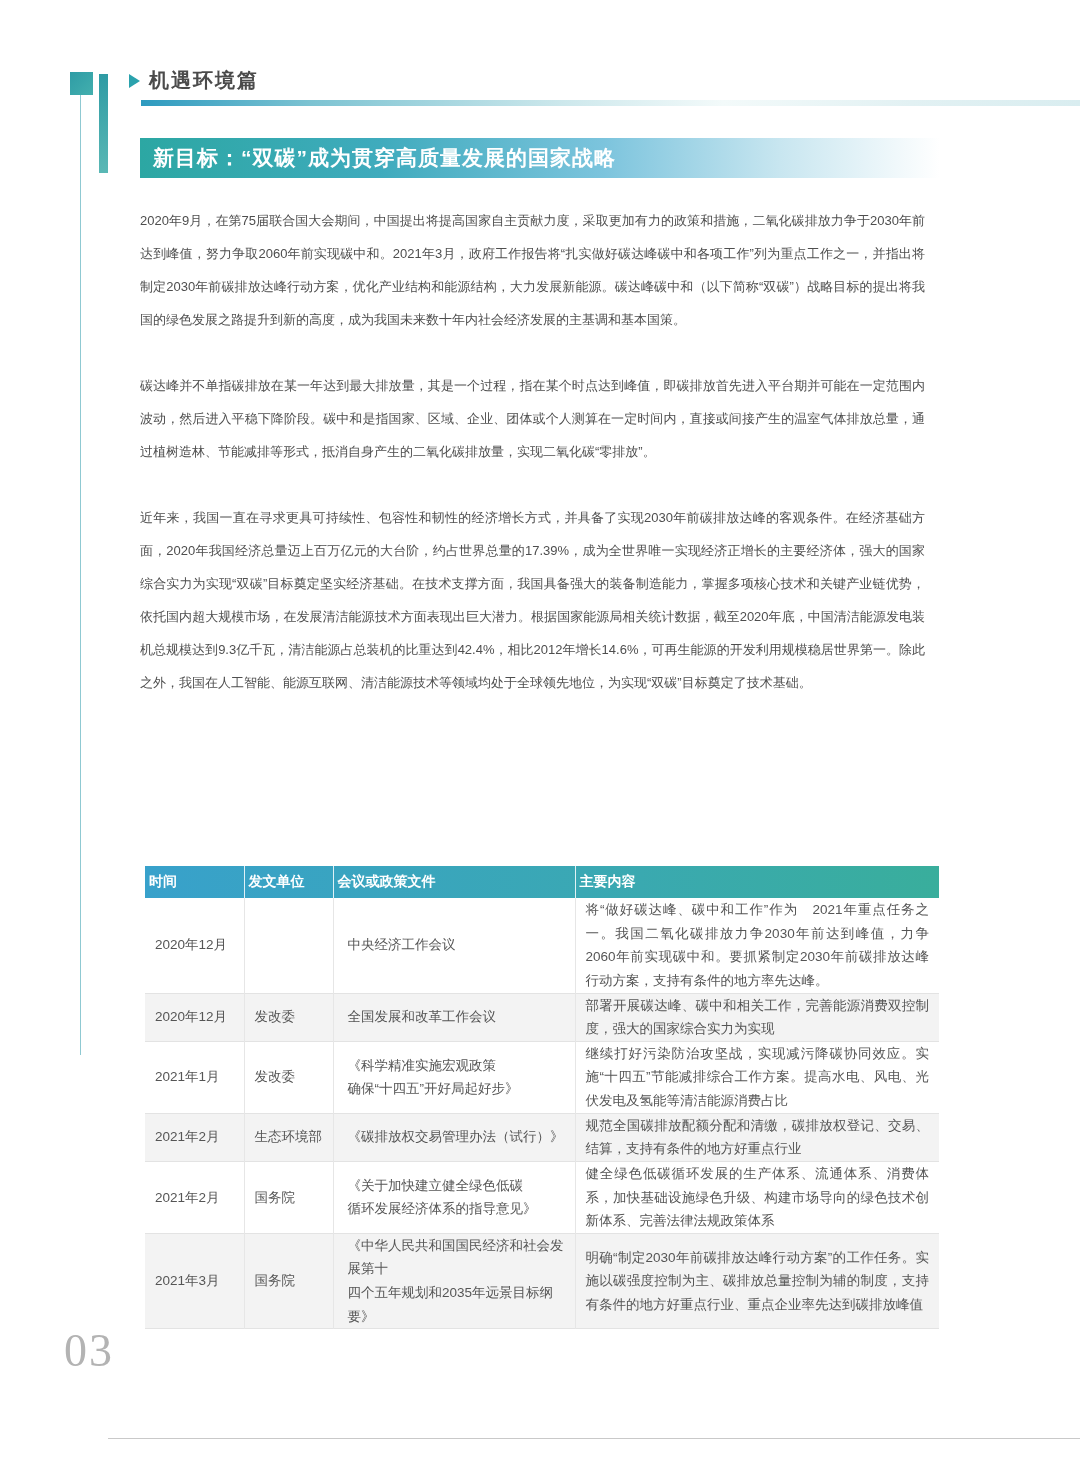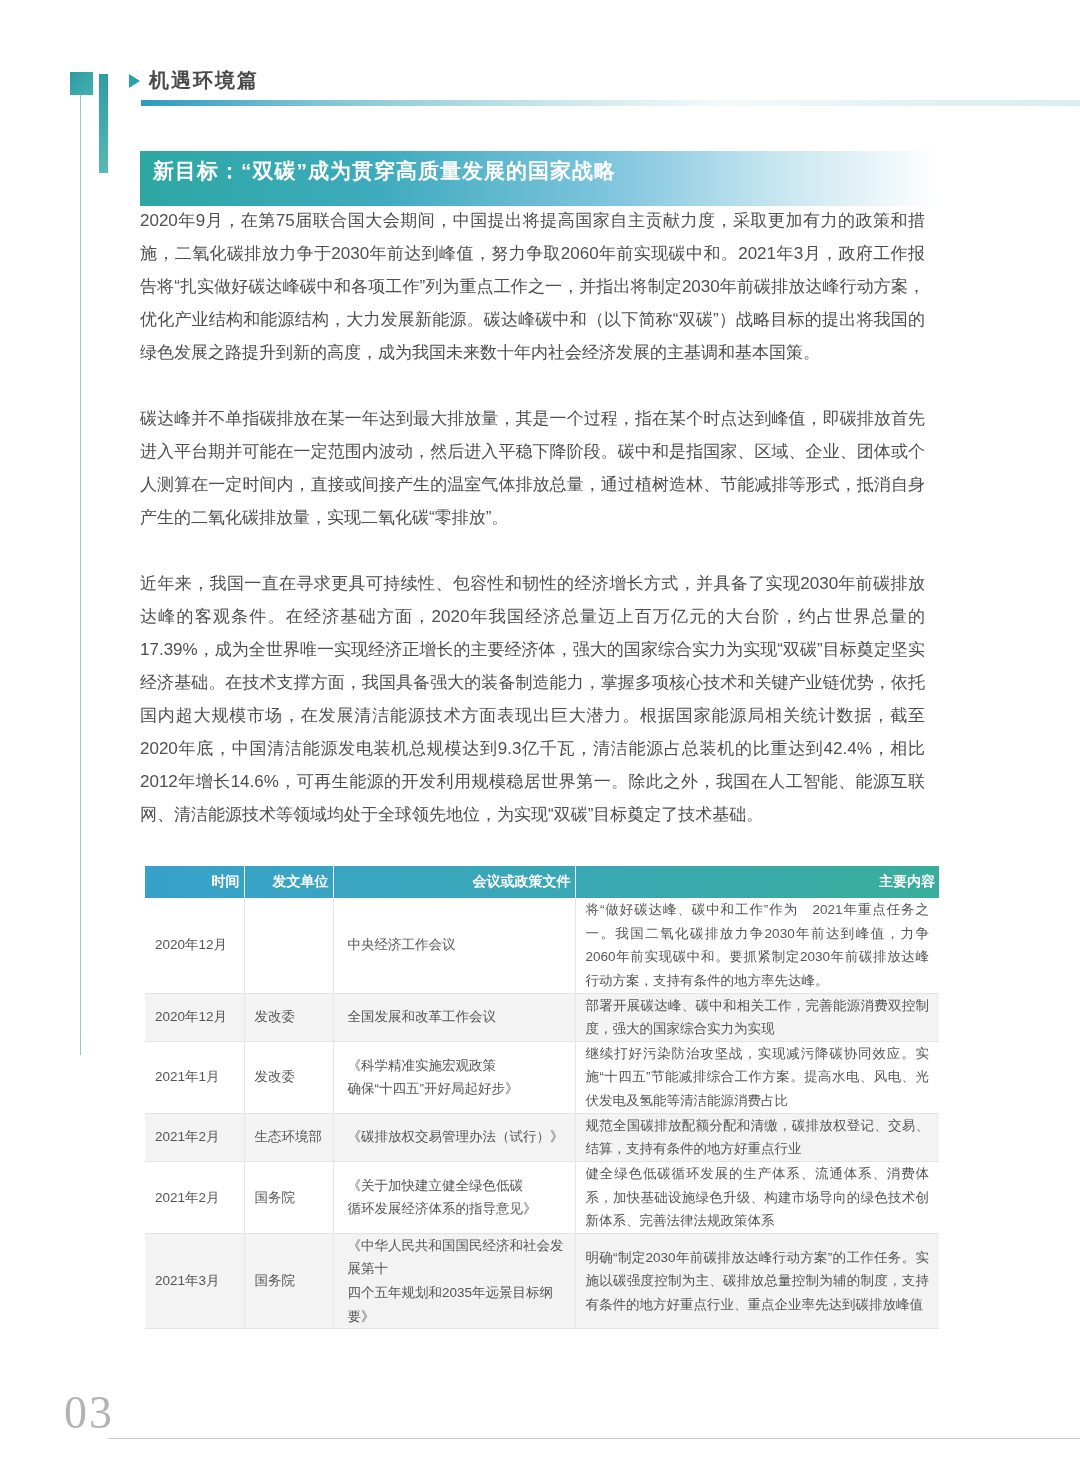--- a/index.html
+++ b/index.html
@@ -14,47 +14,47 @@
   .deco-bar{position:absolute;left:99px;top:74px;width:9px;height:99px;
     background:linear-gradient(180deg,#2e9ba4,#5ab8b5);}
   
   .section-header{position:absolute;left:129px;top:67px;display:flex;align-items:center;}
   .tri-icon{width:0;height:0;border-left:11px solid #2aa2ad;border-top:7px solid transparent;
     border-bottom:7px solid transparent;margin-right:9px;}
   .section-title{font-size:20px;font-weight:bold;color:#4b4b4b;letter-spacing:2px;}
   .header-rule{position:absolute;left:141px;top:100px;width:939px;height:6px;
     background:linear-gradient(90deg,#2d9abf 0%,#7cc3d2 18%,#cde8ec 45%,#f3fafa 62%,#e2f1f3 82%,#d9edf0 100%);}
   
-  .banner{position:absolute;left:140px;top:151px;width:800px;height:55px;line-height:40px;
+  .banner{position:absolute;left:140px;top:138px;width:800px;height:40px;line-height:40px;
     background:linear-gradient(90deg,#2ca7a3 0%,#3fabbd 30%,#7cc4dd 58%,#c8e6f0 80%,rgba(255,255,255,0) 100%);}
   .banner span{font-size:21px;font-weight:bold;color:#ffffff;padding-left:13px;letter-spacing:1px;}
   
   .content{position:absolute;left:140px;top:204px;width:801px;}
-  .content p{margin:0 16px 33px 0;font-size:17px;line-height:33px;color:#4e4e4e;
+  .content p{margin:0 16px 33px 0;font-size:13px;line-height:33px;color:#4e4e4e;
     text-align:justify;text-justify:inter-ideograph;}
   
   .policy-table{position:absolute;left:145px;top:866px;width:794px;border-collapse:collapse;
     table-layout:fixed;}
   .policy-table th{
     background:linear-gradient(90deg,#38a1cb,#39ae9c);background-attachment:fixed;
-    color:#ffffff;font-size:14px;font-weight:bold;text-align:right;height:28px;padding:2px 4px;}
+    color:#ffffff;font-size:14px;font-weight:bold;text-align:left;height:28px;padding:2px 4px;}
   .policy-table thead tr{background:linear-gradient(90deg,#38a1cb 0%,#3aa8b4 55%,#39ae9c 100%);}
   .policy-table th{background:transparent;}
   .policy-table th+th{border-left:1px solid rgba(255,255,255,0.85);}
   .policy-table td{font-size:13.5px;color:#555555;padding:0 10px;vertical-align:middle;
     line-height:1.75;}
   .policy-table td+td{border-left:1px solid #e6e6e6;}
   .policy-table tbody tr{border-top:1px solid #e3e3e3;}
   .policy-table tbody tr:first-child{border-top:none;}
   .policy-table tbody tr.alt{background:#f3f3f3;}
   .policy-table tbody tr:last-child{border-bottom:1px solid #e3e3e3;}
   .cell-doc{white-space:pre-line;padding-left:14px !important;}
   .cell-content{text-align:justify;}
   
-  .page-num{position:absolute;left:64px;top:1386px;font-size:46px;color:#b3b3b3;
+  .page-num{position:absolute;left:64px;top:1324px;font-size:46px;color:#b3b3b3;
     font-family:"Liberation Serif","DejaVu Serif",serif;font-weight:normal;letter-spacing:2px;}
   .footer-rule{position:absolute;left:108px;top:1438px;width:972px;height:1px;background:#c9c9c9;}
 </style>
 </head>
 <body>
 
 <div class="page">
 
   <div class="deco-square"></div>
   <div class="deco-vline"></div>

